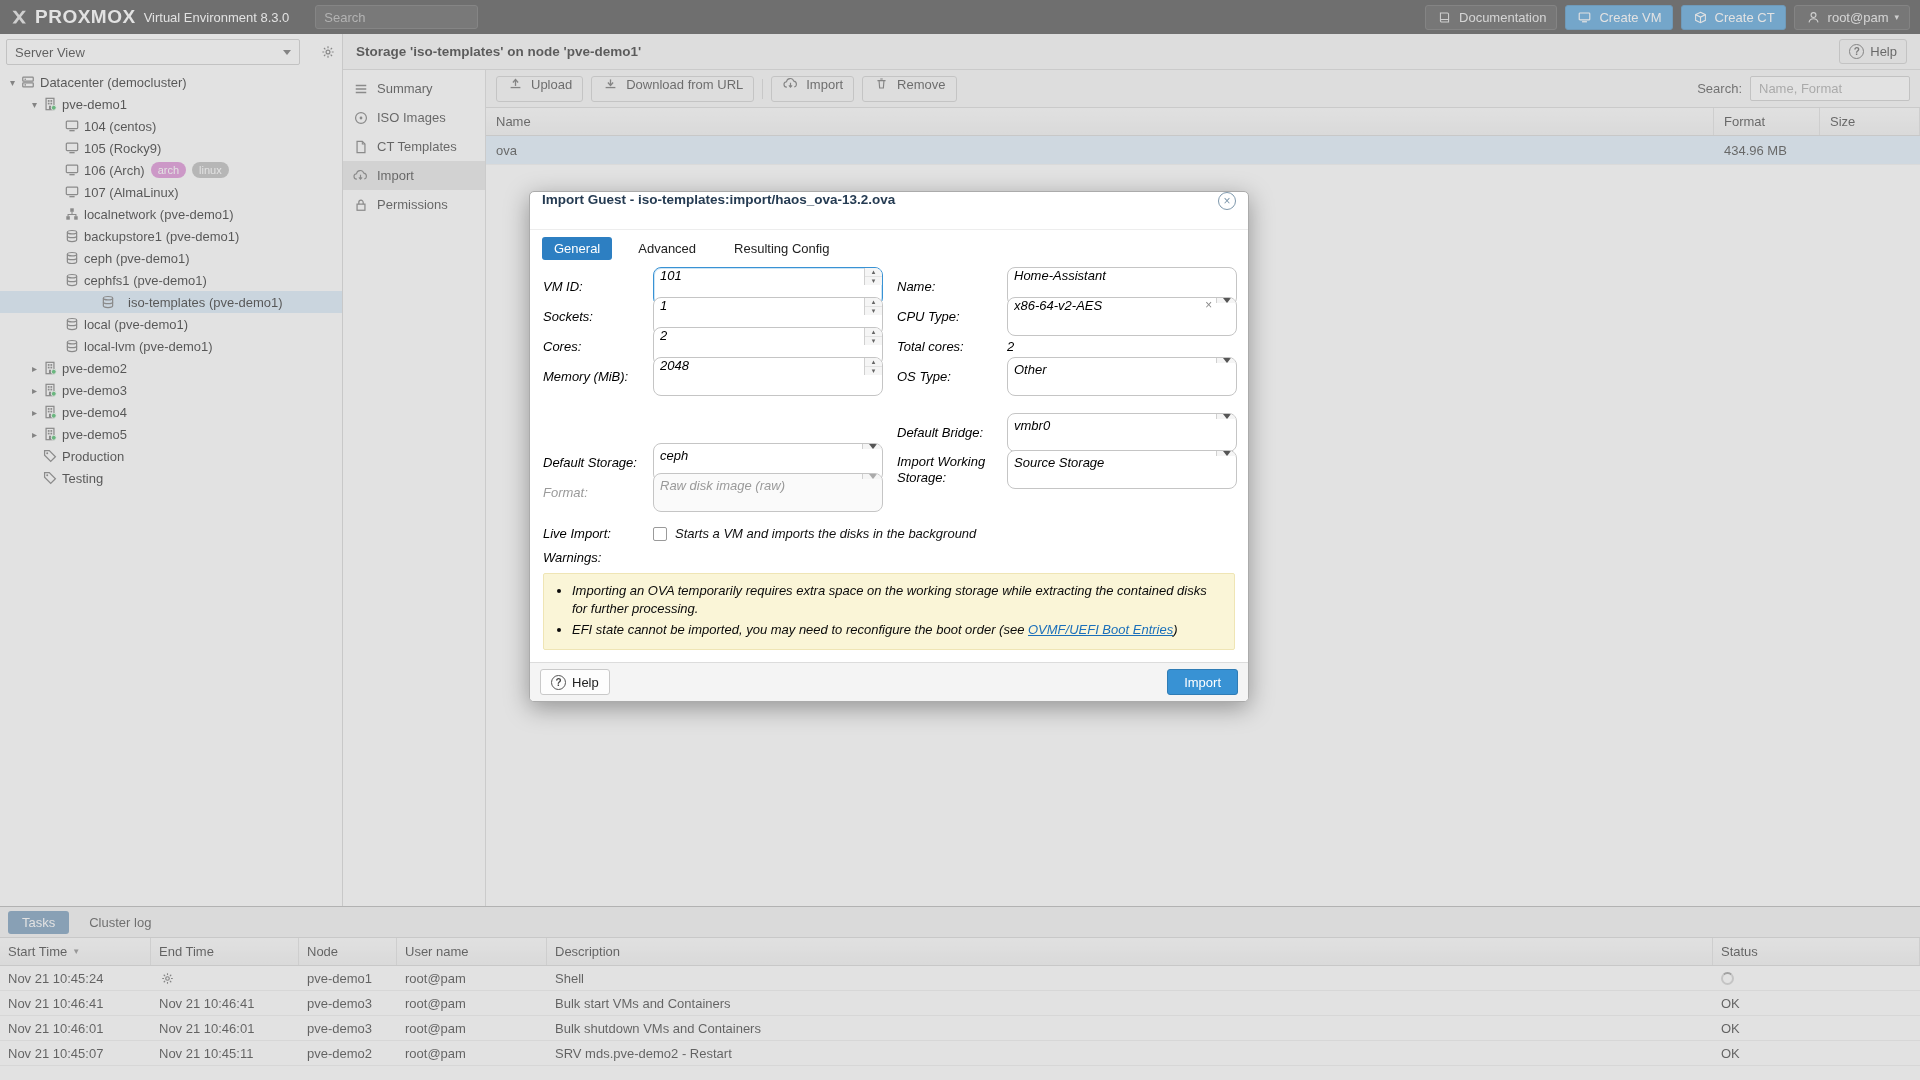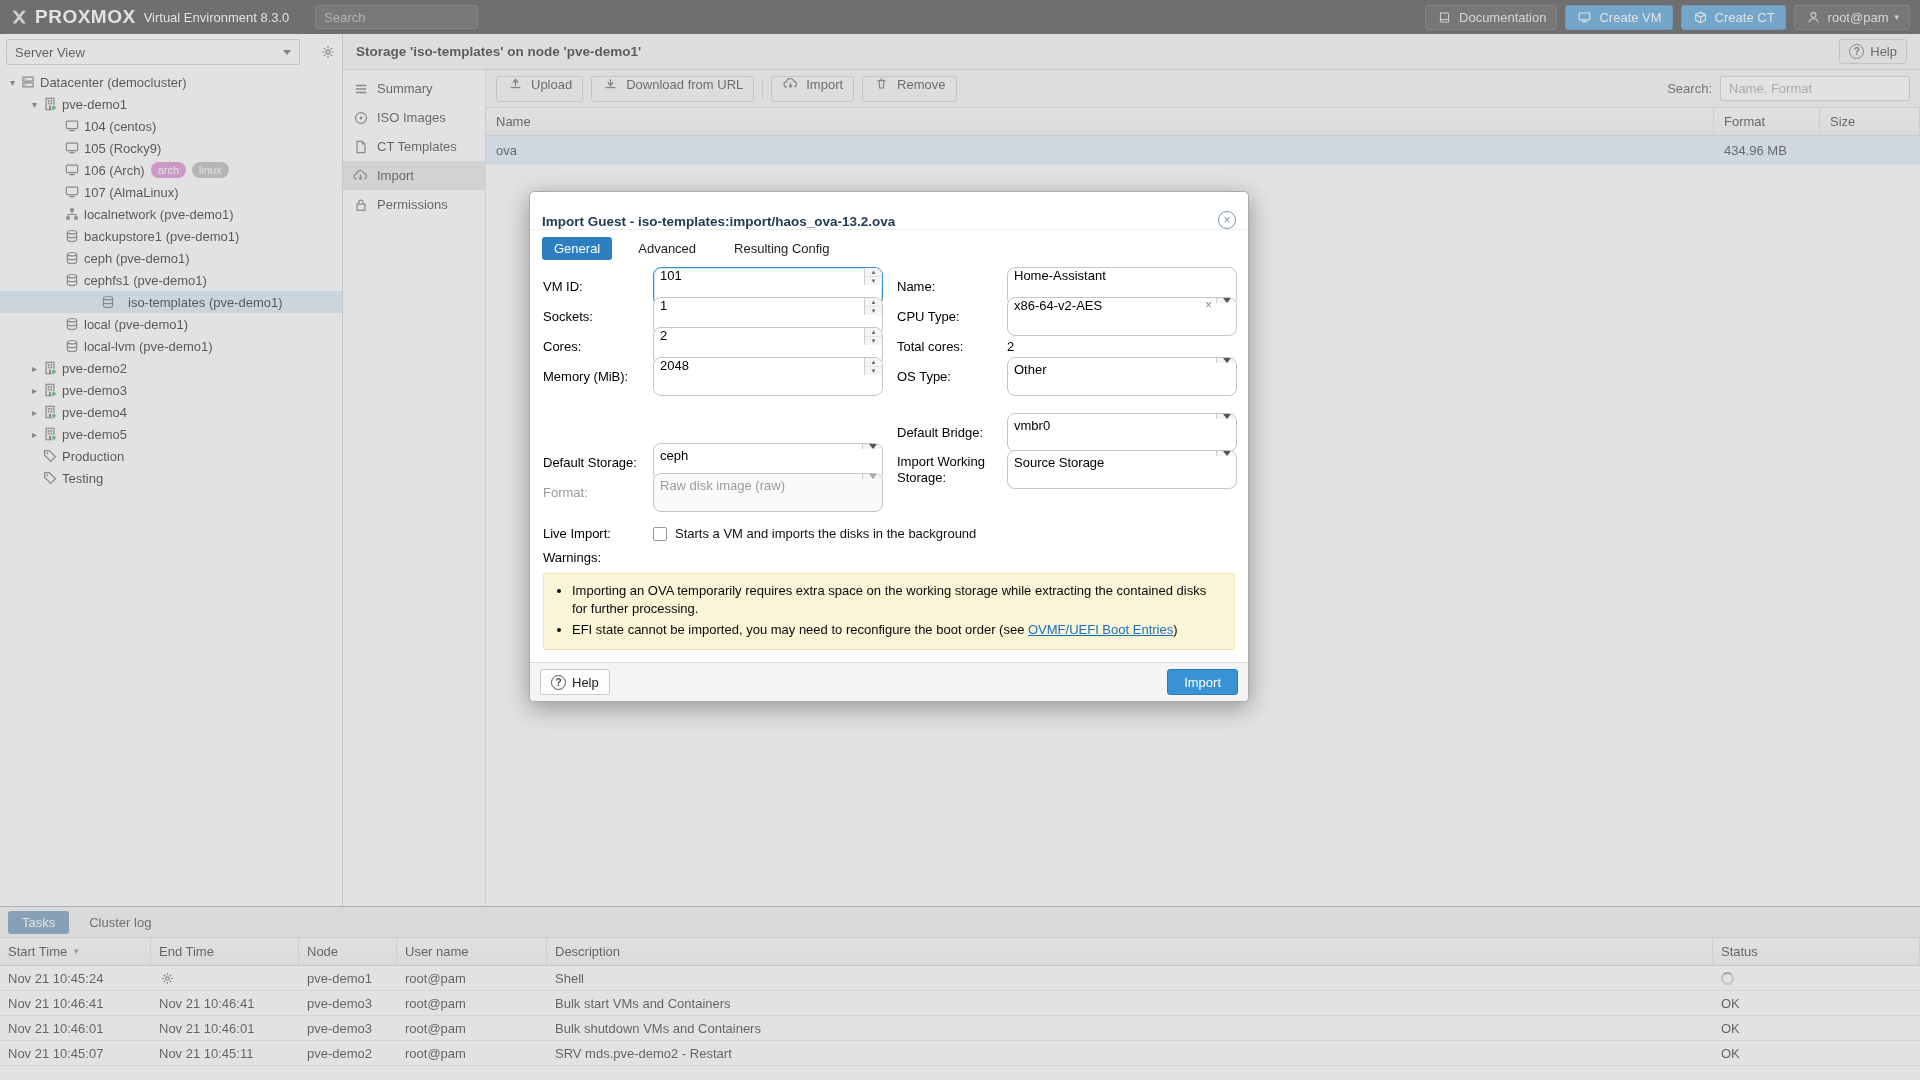--- a/index.html
+++ b/index.html
@@ -52,21 +52,21 @@
   .menu-item.active { background:#e2e2e2; }
 
   .main-panel { flex:1; display:flex; flex-direction:column; min-width:0; }
   .toolbar { height:38px; flex:none; background:#f6f6f6; border-bottom:1px solid #d4d4d4;
     display:flex; align-items:center; gap:8px; padding:0 10px; }
   .tb-btn { height:26px; display:inline-flex; align-items:flex-start; gap:7px; padding:0 10px;
     border:1px solid #c9c9c9; border-radius:3px; background:transparent; color:#2a2a2a; font-size:13px; cursor:pointer; }
   .tb-sep { width:1px; height:20px; background:#cfcfcf; }
   .tb-spacer { flex:1; }
   .search-label { color:#333; }
-  .tb-search { width:190px; height:25px; border:1px solid #c5c5c5; border-radius:2px; padding:0 8px; font:inherit; color:#222; }
+  .tb-search { width:160px; height:25px; border:1px solid #c5c5c5; border-radius:2px; padding:0 8px; font:inherit; color:#222; }
   .tb-search::placeholder { color:#9a9a9a; }
 
   .grid-head, .grid-row { display:grid; grid-template-columns:minmax(0,1fr) 106px 100px; }
   .grid-head { height:28px; background:linear-gradient(#fcfcfc,#f0f0f0); border-bottom:1px solid #cfcfcf; }
   .gcell { display:flex; align-items:center; padding:0 10px; overflow:hidden; white-space:nowrap; color:#222; }
   .grid-head .gcell { border-right:1px solid #dadada; cursor:pointer; }
   .grid-row { height:29px; border-bottom:1px solid #f0f0f0; cursor:pointer; }
   .grid-row.selected { background:#dcedfb; }
   .grid-fill { flex:1; background:#fff; }
 
@@ -82,28 +82,28 @@
   .tgrid-head .tgcell { border-right:1px solid #dadada; cursor:pointer; }
   .tgrid-row { height:25px; border-bottom:1px solid #ececec; cursor:pointer; }
   .sort { font-size:8px; color:#777; }
   .spinner { width:13px; height:13px; border:2px solid #c9c9c9; border-top-color:#8a8a8a; border-radius:50%; display:inline-block; }
 
   
   .mask { position:absolute; inset:0; background:rgba(190,190,190,0.45); z-index:40; }
   .modal { position:absolute; left:529px; top:191px; width:720px; z-index:50; background:#fff;
     border:1px solid #ababab; border-radius:5px; overflow:hidden; box-shadow:0 6px 24px rgba(0,0,0,0.35);
     display:flex; flex-direction:column; }
-  .modal-head { height:38px; display:flex; align-items:flex-end; padding:0 12px; border-bottom:1px solid #ededed; }
+  .modal-head { height:38px; display:flex; align-items:flex-start; padding:0 12px; border-bottom:1px solid #ededed; }
   .modal-title { font-weight:bold; font-size:13.5px; color:#253b52; }
   .modal-close { margin-left:auto; width:18px; height:18px; border:1.5px solid #7e98ac; color:#7e98ac; border-radius:50%;
     display:inline-flex; align-items:center; justify-content:center; font-size:12px; line-height:1; cursor:pointer; }
   .modal-tabs { display:flex; gap:14px; padding:7px 12px 6px; }
   .dtab { padding:4px 12px; border-radius:3px; color:#222; cursor:pointer; }
   .dtab.active { background:#2d7fc2; color:#fff; }
-  .modal-body { padding:8px 13px 0; }
+  .modal-body { padding:8px 13px 0;font-style:italic; }
   .form-cols { display:flex; gap:14px; }
   .fcol { width:340px; flex:none; }
   .frow { display:flex; align-items:center; height:25px; margin-bottom:5px; }
   .frow.tall { height:auto; min-height:34px; }
   .flabel { width:110px; flex:none; padding-right:6px; color:#000; line-height:1.2; }
   .frow.disabled .flabel { color:#9a9a9a; }
   .vs56 { height:56px; } .vs26 { height:26px; }
   .field { width:230px; flex:none; height:39px; border:1px solid #c5c5c5; border-radius:8px; background:#fff;
     display:flex; align-items:flex-start; overflow:hidden; }
   .field.focused { border-color:#3892d4; box-shadow:0 0 0 1px rgba(56,146,212,.25) inset; }

